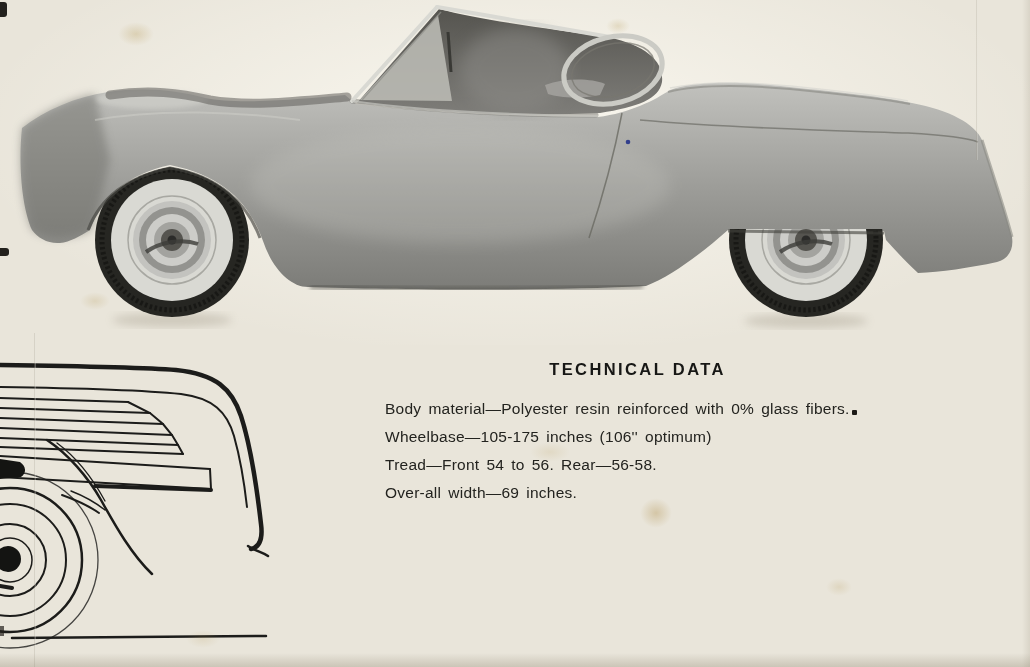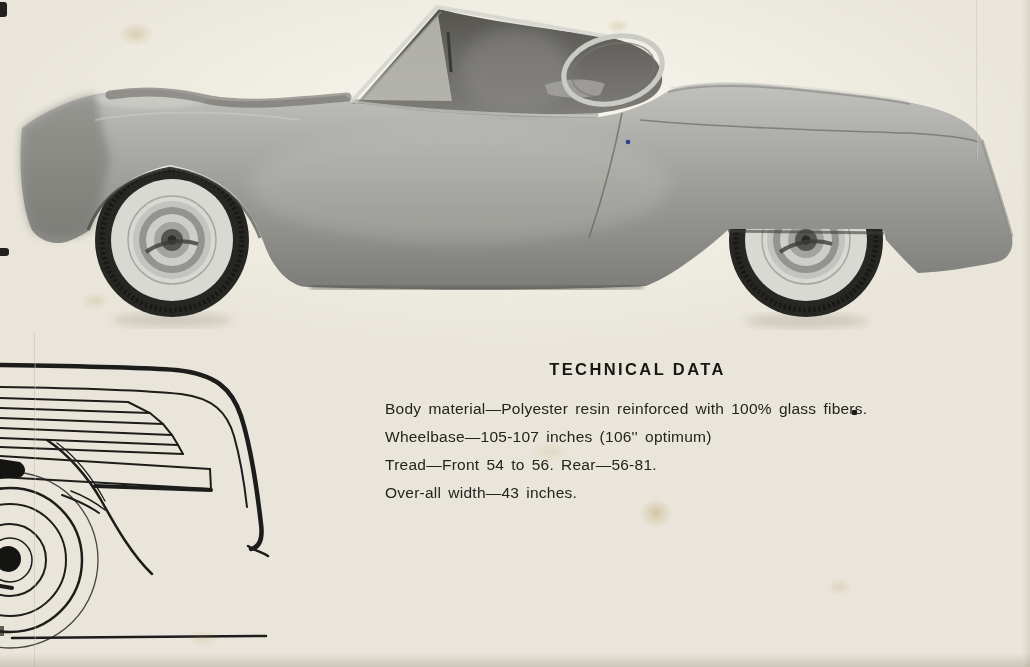--- a/index.html
+++ b/index.html
@@ -236,24 +236,24 @@
 
       <path d="M0,249 L12,251" stroke-width="4"></path>
     </g>
 
     <path d="M0,122 L20,125 C26,129 27,136 21,140 L0,142 Z" fill="#141412"></path>
     <circle cx="8" cy="222" r="13" fill="#141412"></circle>
   </svg>
 
   <section class="tech">
     <h2>TECHNICAL DATA</h2>
-    <p>Body material—Polyester resin reinforced with 100% glass fibers.</p>
-    <p>Wheelbase—105-107 inches (106'' optimum)</p>
-    <p>Tread—Front 54 to 56. Rear—56-81.</p>
-    <p>Over-all width—43 inches.</p>
+    <p>Body material—Polyester resin reinforced with 0% glass fibers.</p>
+    <p>Wheelbase—105-175 inches (106'' optimum)</p>
+    <p>Tread—Front 54 to 56. Rear—56-58.</p>
+    <p>Over-all width—69 inches.</p>
   </section>
 
   <div class="stain s1"></div>
   <div class="stain s2"></div>
   <div class="stain s3"></div>
   <div class="stain s4"></div>
   <div class="stain s5"></div>
   <div class="stain s6"></div>
   <div class="stain s7"></div>
   <div class="crease crease-left"></div>

